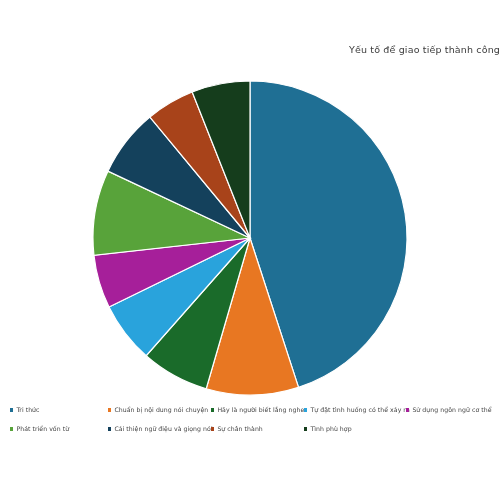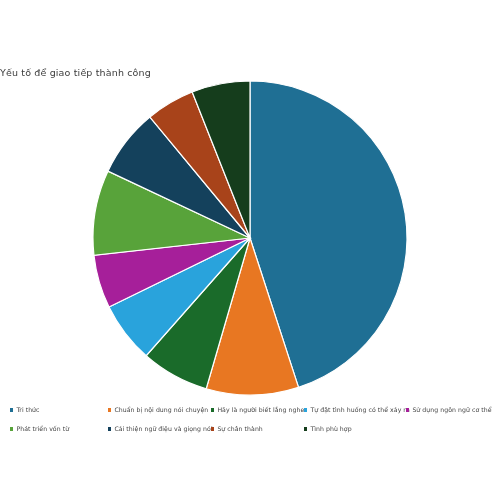--- a/index.html
+++ b/index.html
@@ -19,23 +19,23 @@
     position: absolute;
     left: 0; top: 0;
     width: 500px;
     height: 500px;
     background: #ffffff;
     box-sizing: border-box;
   }
   #chart-title {
     position: absolute;
     left: 0;
-    top: 67px;
+    top: 44px;
     width: 500px;
-    text-align: left;
+    text-align: right;
     font-size: 9.5px;
     color: #3c3c3c;
     letter-spacing: 0.15px;
     font-weight: normal;
     line-height: 12px;
   }
   #pie-wrap {
     position: absolute;
     left: 0;
     top: 78px;

